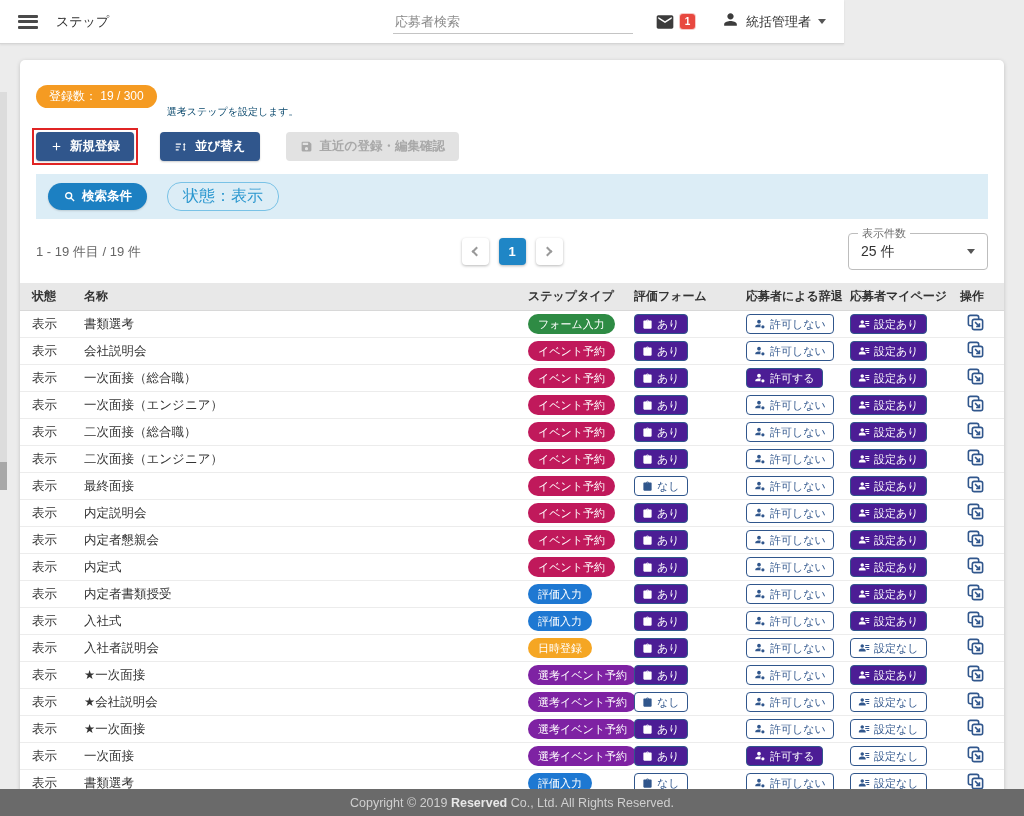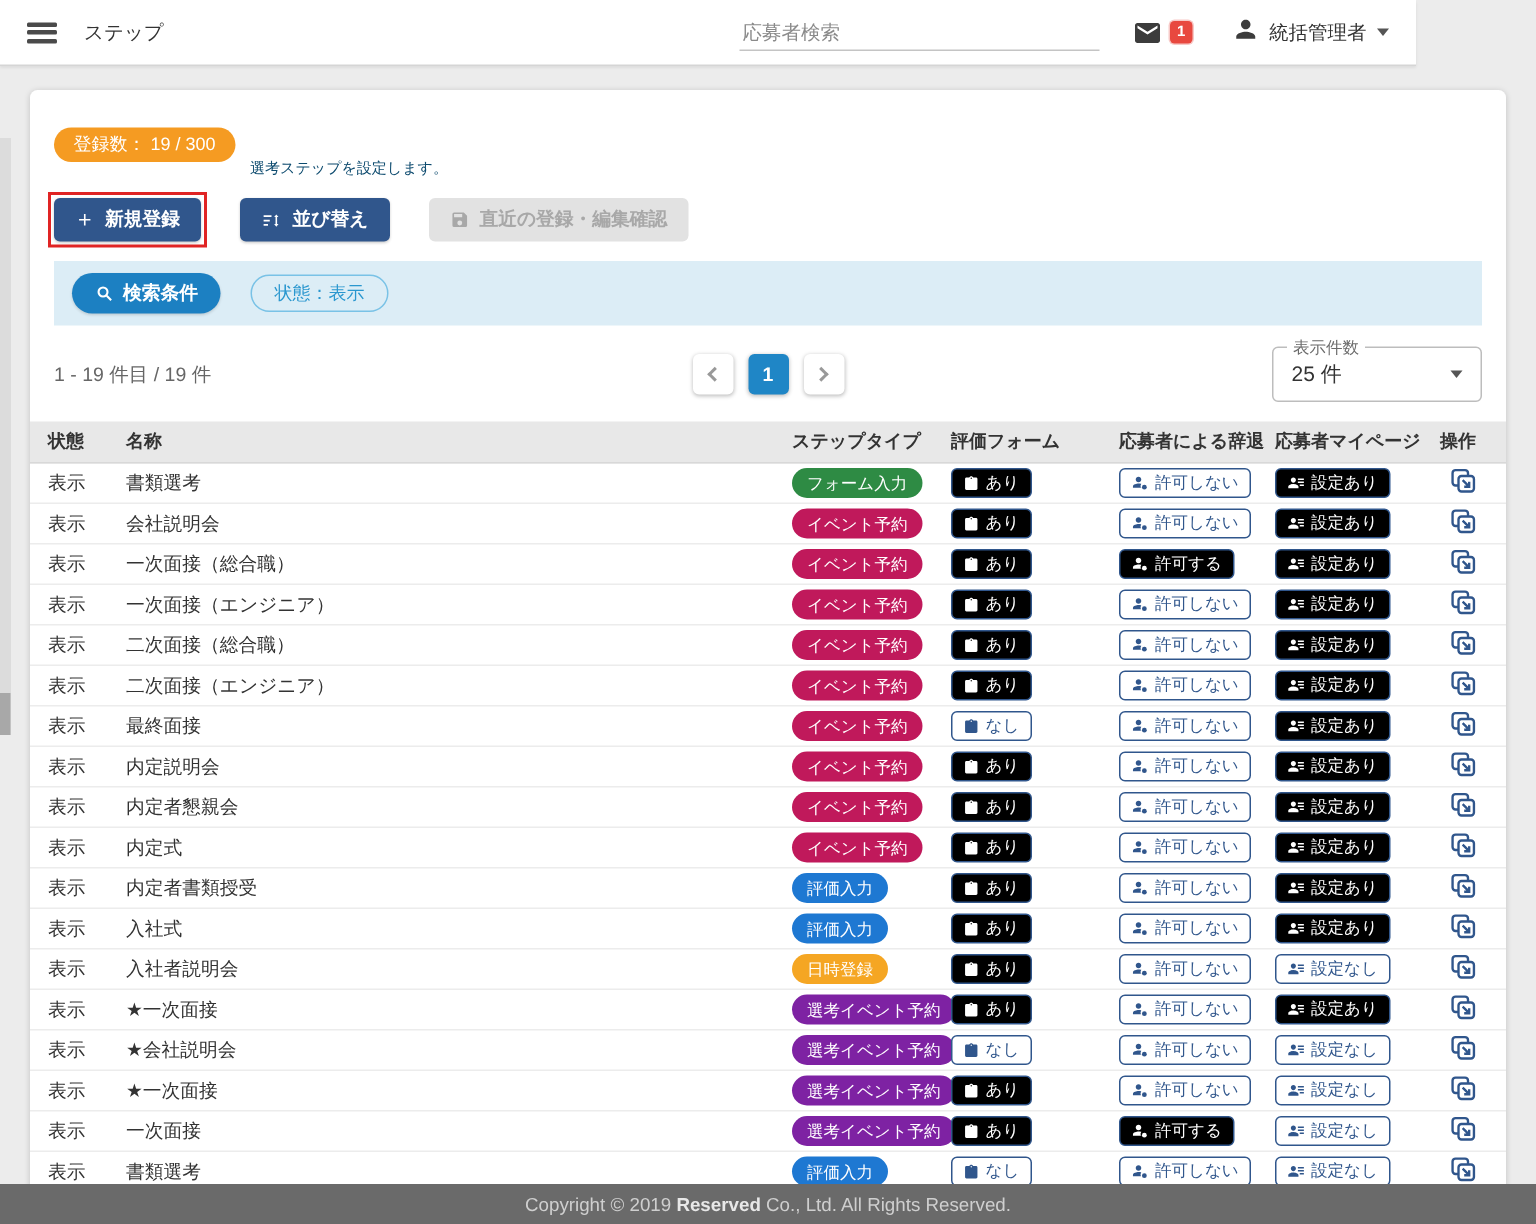--- a/index.html
+++ b/index.html
@@ -1,20 +1,20 @@
 <!DOCTYPE html>
 <html lang="ja"><head>
 <meta charset="utf-8">
 <style>
   * { margin:0; padding:0; box-sizing:border-box; }
   html,body { width:1024px; height:816px; overflow:hidden; background:#ececec;
     font-family:"Liberation Sans","DejaVu Sans",sans-serif; }
 
   
-  .topbar { position:fixed; top:0; left:0; width:944px; height:44px; background:#fff;
+  .topbar { position:fixed; top:0; left:0; width:844px; height:44px; background:#fff;
     border-bottom:1px solid #d5d5d5; box-shadow:0 1px 2px rgba(0,0,0,.08);
     display:flex; align-items:center; padding:0 18px; z-index:20; }
   .hamburger { width:20px; height:14px; display:flex; flex-direction:column; justify-content:space-between; cursor:pointer; }
   .hamburger span { display:block; height:3px; background:#4a4a4a; border-radius:1px; }
   .topbar-title { margin-left:18px; font-size:13px; color:#333; }
   .topbar-spacer { flex:1; }
   .topbar-search { width:240px; margin-right:22px; position:relative; }
   .topbar-search input { width:100%; border:none; border-bottom:1px solid #c4c4c4; background:transparent;
     font-size:13px; padding:4px 2px; color:#333; outline:none; font-family:Liberation Sans, sans-serif; }
   .topbar-search input::placeholder { color:#8a8a8a; }
@@ -46,21 +46,21 @@
     border-radius:4px; font-family:inherit; box-shadow:0 1px 2px rgba(0,0,0,.2); }
   .btn.disabled { background:#e2e2e2; color:#a8a8a8; box-shadow:none; cursor:default; }
   .annotated { position:relative; display:inline-block; }
   .annotation-box { position:absolute; top:-4px; left:-4px; right:-4px; bottom:-4px;
     border:2.5px solid #e02424; pointer-events:none; }
 
   .filter-bar { margin:13px 16px 0 16px; background:#dcedf6; padding:8px 12px; display:flex; align-items:center; gap:20px; }
   .search-cond-btn { display:inline-flex; align-items:center; gap:6px; background:#1c80c2; color:#fff;
     border:none; font-size:12.5px; font-weight:bold; padding:5px 15px; border-radius:15px; cursor:pointer;
     font-family:inherit; box-shadow:0 1px 2px rgba(0,0,0,.15); }
-  .status-chip { border:1px solid #79c2e6; color:#2a97cf; font-size:12px; padding:3px 15px;
+  .status-chip { border:1px solid #79c2e6; color:#2a97cf; font-size:16px; padding:3px 15px;
     border-radius:14px; background:transparent; cursor:pointer; }
 
   .meta-row { display:flex; align-items:center; margin-top:14px; }
   .meta-left { flex:1; font-size:13px; color:#666; }
   .meta-right { flex:1; display:flex; justify-content:flex-end; }
   .pager { display:flex; align-items:center; gap:10px; }
   .page-btn { width:27px; height:27px; background:#fff; border-radius:4px; border:none;
     box-shadow:0 1px 3px rgba(0,0,0,.28); display:flex; align-items:center; justify-content:center; cursor:pointer; }
   .page-btn.active { background:#1f86c6; color:#fff; font-size:13px; font-weight:bold; }
   .chev { width:7px; height:7px; border-top:2px solid #999; border-right:2px solid #999; display:inline-block; }
@@ -76,21 +76,21 @@
   table { width:984px; border-collapse:collapse; margin-top:13px; table-layout:fixed; }
   th { background:#e8e8e8; font-size:12px; color:#333; text-align:left; font-weight:bold;
     padding:5px 4px 5px 2px; border-bottom:1px solid #d8d8d8; }
   td { font-size:12.5px; color:#333; padding:2px 4px 2px 2px; border-bottom:1px solid #ececec; height:22px; }
   th:first-child, td:first-child { padding-left:12px; }
   th:nth-child(2), td:nth-child(2) { padding-left:8px; }
 
   .pill { display:inline-block; color:#fff; font-size:11px; padding:2.5px 10px; border-radius:12px; white-space:nowrap; }
   .tag { display:inline-flex; align-items:center; gap:4px; font-size:11px; padding:2px 7px;
     border-radius:4px; border:1px solid #30568c; white-space:nowrap; line-height:14px; }
-  .tag.filled  { background:#000000; color:#fff; }
+  .tag.filled  { background:#4c1d95; color:#fff; }
   .tag.outline { background:#fff; color:#30568c; }
   .copy-btn { background:none; border:none; cursor:pointer; padding:0; display:inline-flex; margin-left:6px; }
 
   
   .footer { position:fixed; left:0; bottom:0; width:1024px; height:27px; background:#6a6a6a;
     display:flex; align-items:center; justify-content:center; z-index:30; }
   .footer span { color:#cfcfcf; font-size:12.5px; }
   .footer .brand { font-weight:bold; color:#e8e8e8; }
 </style>
 </head>

